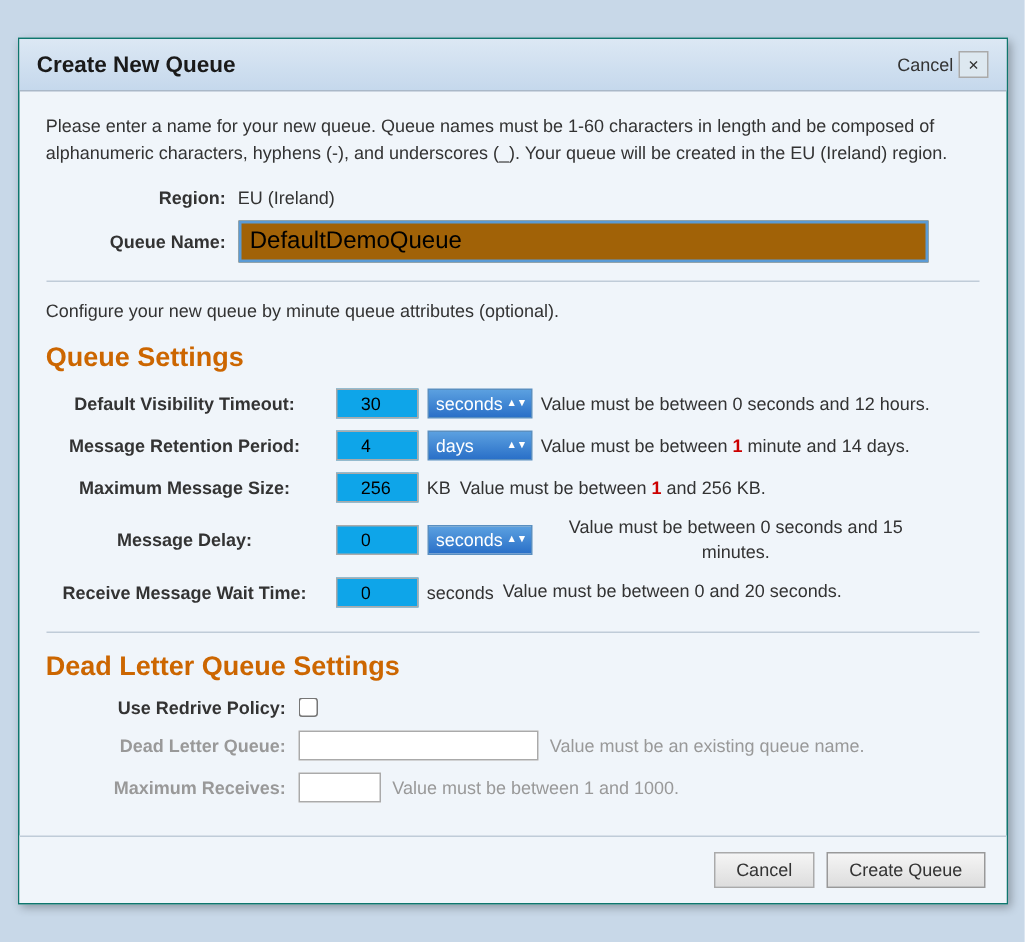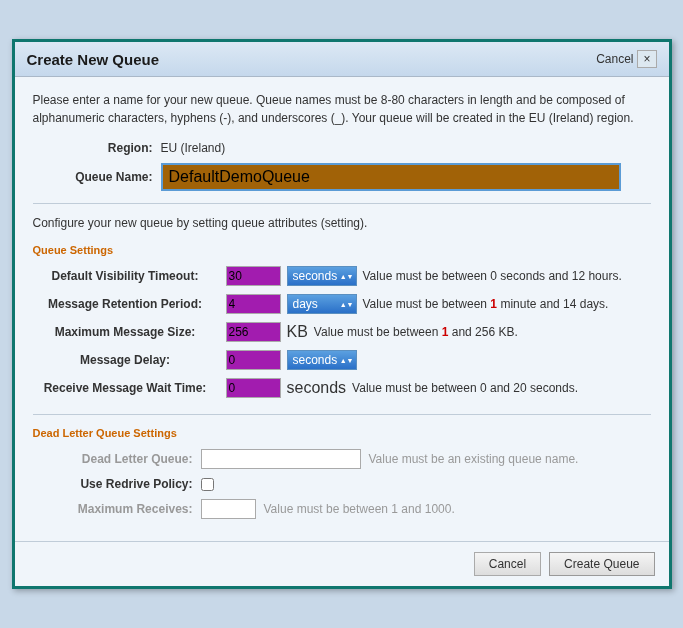--- a/index.html
+++ b/index.html
@@ -8,21 +8,21 @@
       font-size: 13px;
       background: #c8d8e8;
       display: flex;
       align-items: center;
       justify-content: center;
       min-height: 628px;
       width: 683px;
     }
     .dialog {
       background: #f0f5fa;
-      border: 3px solid #0f766e;
+      border: 1px solid #0f766e;
       width: 660px;
       box-shadow: 2px 2px 6px rgba(0,0,0,0.3);
     }
     .dialog-header {
       background: linear-gradient(to bottom, #dce8f4, #c5d8ec);
       border-bottom: 1px solid #aab8c8;
       padding: 8px 12px;
       display: flex;
       align-items: center;
       justify-content: space-between;
@@ -87,21 +87,21 @@
       border-top: 1px solid #c0ccd8;
       margin: 12px 0;
     }
     .config-text {
       font-size: 12px;
       color: #333;
       margin-bottom: 14px;
     }
     .section-title {
       color: #cc6600;
-      font-size: 11px;
+      font-size: 18px;
       font-weight: bold;
       margin-bottom: 10px;
     }
     .settings-section {
       margin-bottom: 16px;
     }
     .setting-row {
       display: flex;
       align-items: center;
       margin-bottom: 8px;
@@ -110,27 +110,27 @@
       font-weight: bold;
       text-align: center;
       width: 185px;
       margin-right: 8px;
       font-size: 12px;
       color: #333;
       flex-shrink: 0;
     }
     .setting-input {
       border: 1px solid #aaa;
-      padding: 2px 2px;
+      padding: 2px 16px;
       font-size: 12px;
       width: 55px;
-      background: #a21caf;
+      background: #0ea5e9;
     }
     .setting-unit {
-      font-size: 16px;
+      font-size: 12px;
       color: #333;
       margin: 0 6px;
     }
     .setting-desc {
       font-size: 12px;
       color: #333;
       max-width: 260px;
       line-height: 1.4;
       text-align: center;
     }
@@ -240,35 +240,35 @@
   <div class="dialog-header">
     <span class="dialog-header-title">Create New Queue</span>
     <div class="cancel-x-btn">
       <span>Cancel</span>
       <span class="x-box">×</span>
     </div>
   </div>
 
   <div class="dialog-body">
 
-    <p class="intro-text">Please enter a name for your new queue. Queue names must be 8-80 characters in length and be composed of alphanumeric characters, hyphens (-), and underscores (_). Your queue will be created in the EU (Ireland) region.</p>
+    <p class="intro-text">Please enter a name for your new queue. Queue names must be 1-60 characters in length and be composed of alphanumeric characters, hyphens (-), and underscores (_). Your queue will be created in the EU (Ireland) region.</p>
 
     <div class="form-row">
       <span class="form-label">Region:</span>
       <span class="form-value">EU (Ireland)</span>
     </div>
 
     <div class="form-row">
       <span class="form-label">Queue Name:</span>
       <input class="queue-name-input" type="text" value="DefaultDemoQueue" style="">
     </div>
 
     <hr class="separator">
 
-    <p class="config-text">Configure your new queue by setting queue attributes (setting).</p>
+    <p class="config-text">Configure your new queue by minute queue attributes (optional).</p>
 
     <div class="settings-section">
       <div class="section-title">Queue Settings</div>
 
       <div class="setting-row">
         <span class="setting-label">Default Visibility Timeout:</span>
         <input class="setting-input" type="text" value="30" style="">
         <div class="select-wrapper">
           <select>
             <option>seconds</option>
@@ -302,44 +302,45 @@
 
       <div class="setting-row">
         <span class="setting-label">Message Delay:</span>
         <input class="setting-input" type="text" value="0" style="">
         <div class="select-wrapper">
           <select>
             <option selected="">seconds</option>
             <option>minutes</option>
           </select>
         </div>
+        <span class="setting-desc">Value must be between 0 seconds and 15 minutes.</span>
       </div>
 
       <div class="setting-row">
         <span class="setting-label">Receive Message Wait Time:</span>
         <input class="setting-input" type="text" value="0" style="">
         <span class="setting-unit">seconds</span>
         <span class="setting-desc">Value must be between 0 and 20 seconds.</span>
       </div>
     </div>
 
     <hr class="separator">
 
     <div class="dlq-section">
       <div class="section-title">Dead Letter Queue Settings</div>
 
       <div class="dlq-row">
+        <span class="checkbox-label">Use Redrive Policy:</span>
+        <input type="checkbox" style="">
+      </div>
+
+      <div class="dlq-row">
         <span class="dlq-label">Dead Letter Queue:</span>
         <input class="dlq-input" type="text" value="" style="">
         <span class="dlq-desc">Value must be an existing queue name.</span>
-      </div>
-
-      <div class="dlq-row">
-        <span class="checkbox-label">Use Redrive Policy:</span>
-        <input type="checkbox" style="">
       </div>
 
       <div class="dlq-row">
         <span class="dlq-label">Maximum Receives:</span>
         <input class="dlq-input-small" type="text" value="" style="">
         <span class="dlq-desc">Value must be between 1 and 1000.</span>
       </div>
     </div>
   </div>
 

